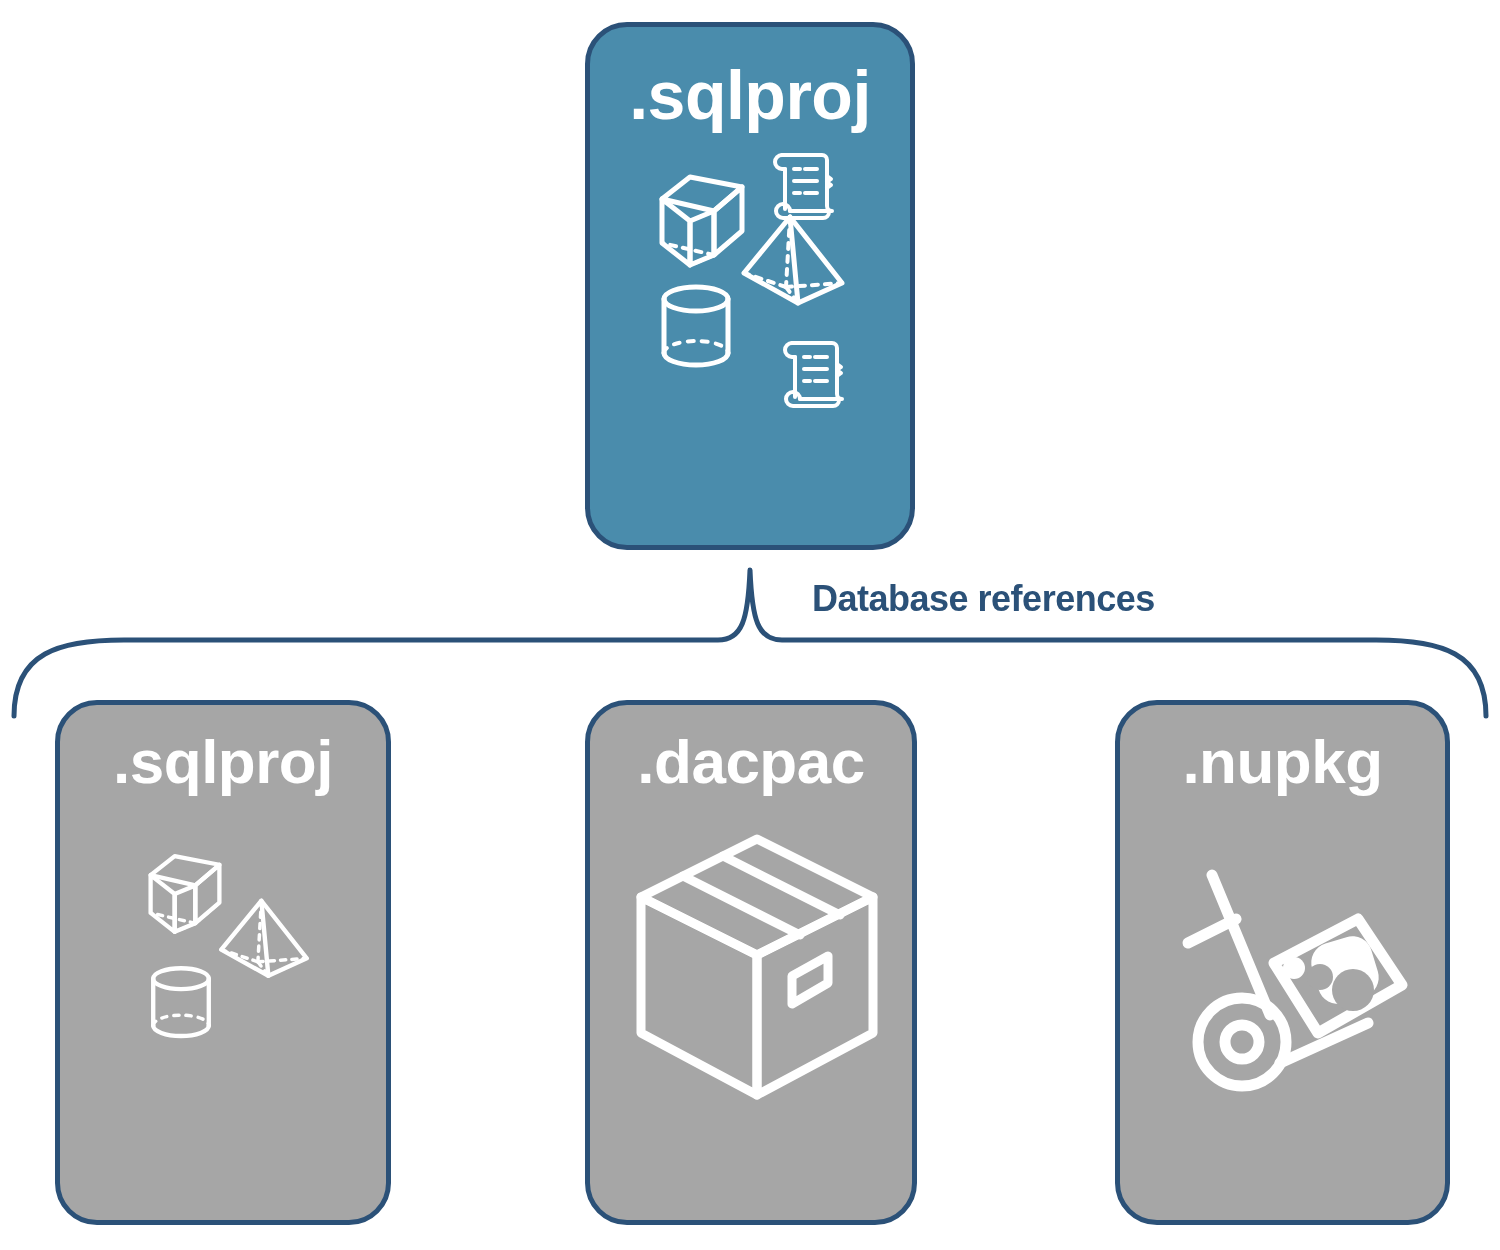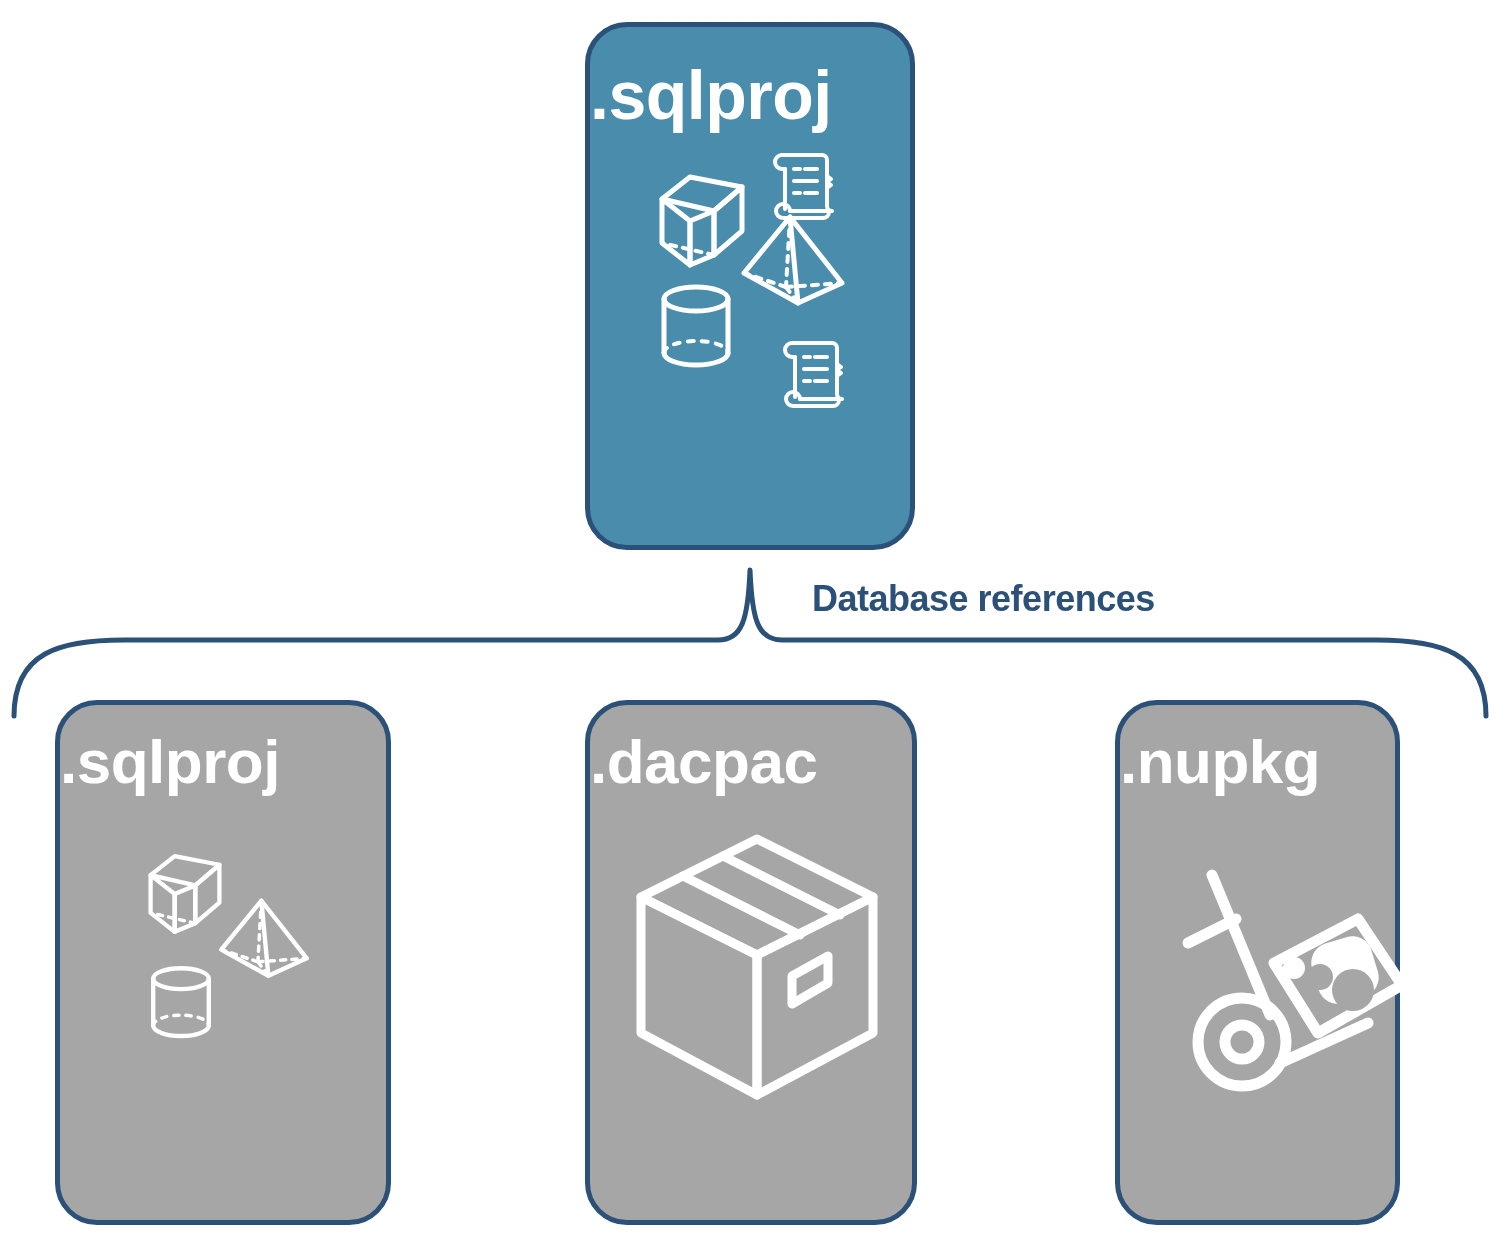--- a/index.html
+++ b/index.html
@@ -18,20 +18,21 @@
     overflow: hidden;
   }
 
   .card {
     position: absolute;
     box-sizing: border-box;
     border: 5px solid #2b5178;
     border-radius: 42px;
     display: flex;
     flex-direction: column;
+    align-items: center;
   }
   .card-root {
     background: #4a8cac;
   }
   .card-ref {
     background: #a6a6a6;
   }
   .card-title {
     color: #ffffff;
     font-weight: bold;
@@ -220,21 +221,21 @@
           <path d="M9 66 L9 202 L125 264 L125 124 Z"></path>
           <path d="M125 124 L125 264 L241 202 L241 66 Z"></path>
           <path d="M51 45 L168 104"></path>
           <path d="M91 25 L208 84"></path>
           <path d="M160 145 L196 125 L196 152 L160 173 Z"></path>
         </g>
       </svg>
     </div>
   </div>
 
-  <div class="card card-ref" style="left:1115px; top:700px; width:285px; height:525px;">
+  <div class="card card-ref" style="left:1115px; top:700px; width:335px; height:525px;">
     <div class="card-title">.nupkg</div>
     <div class="icon-area">
       <svg width="250" height="268" viewBox="0 0 250 268" style="left:42px; top:34px;">
         <g fill="none" stroke="#ffffff" stroke-width="11" stroke-linecap="round" stroke-linejoin="round">
 
           <path d="M26 116 L74 92"></path>
 
           <path d="M50 48 L108 188"></path>
 
           <path d="M118 236 L206 196"></path>

